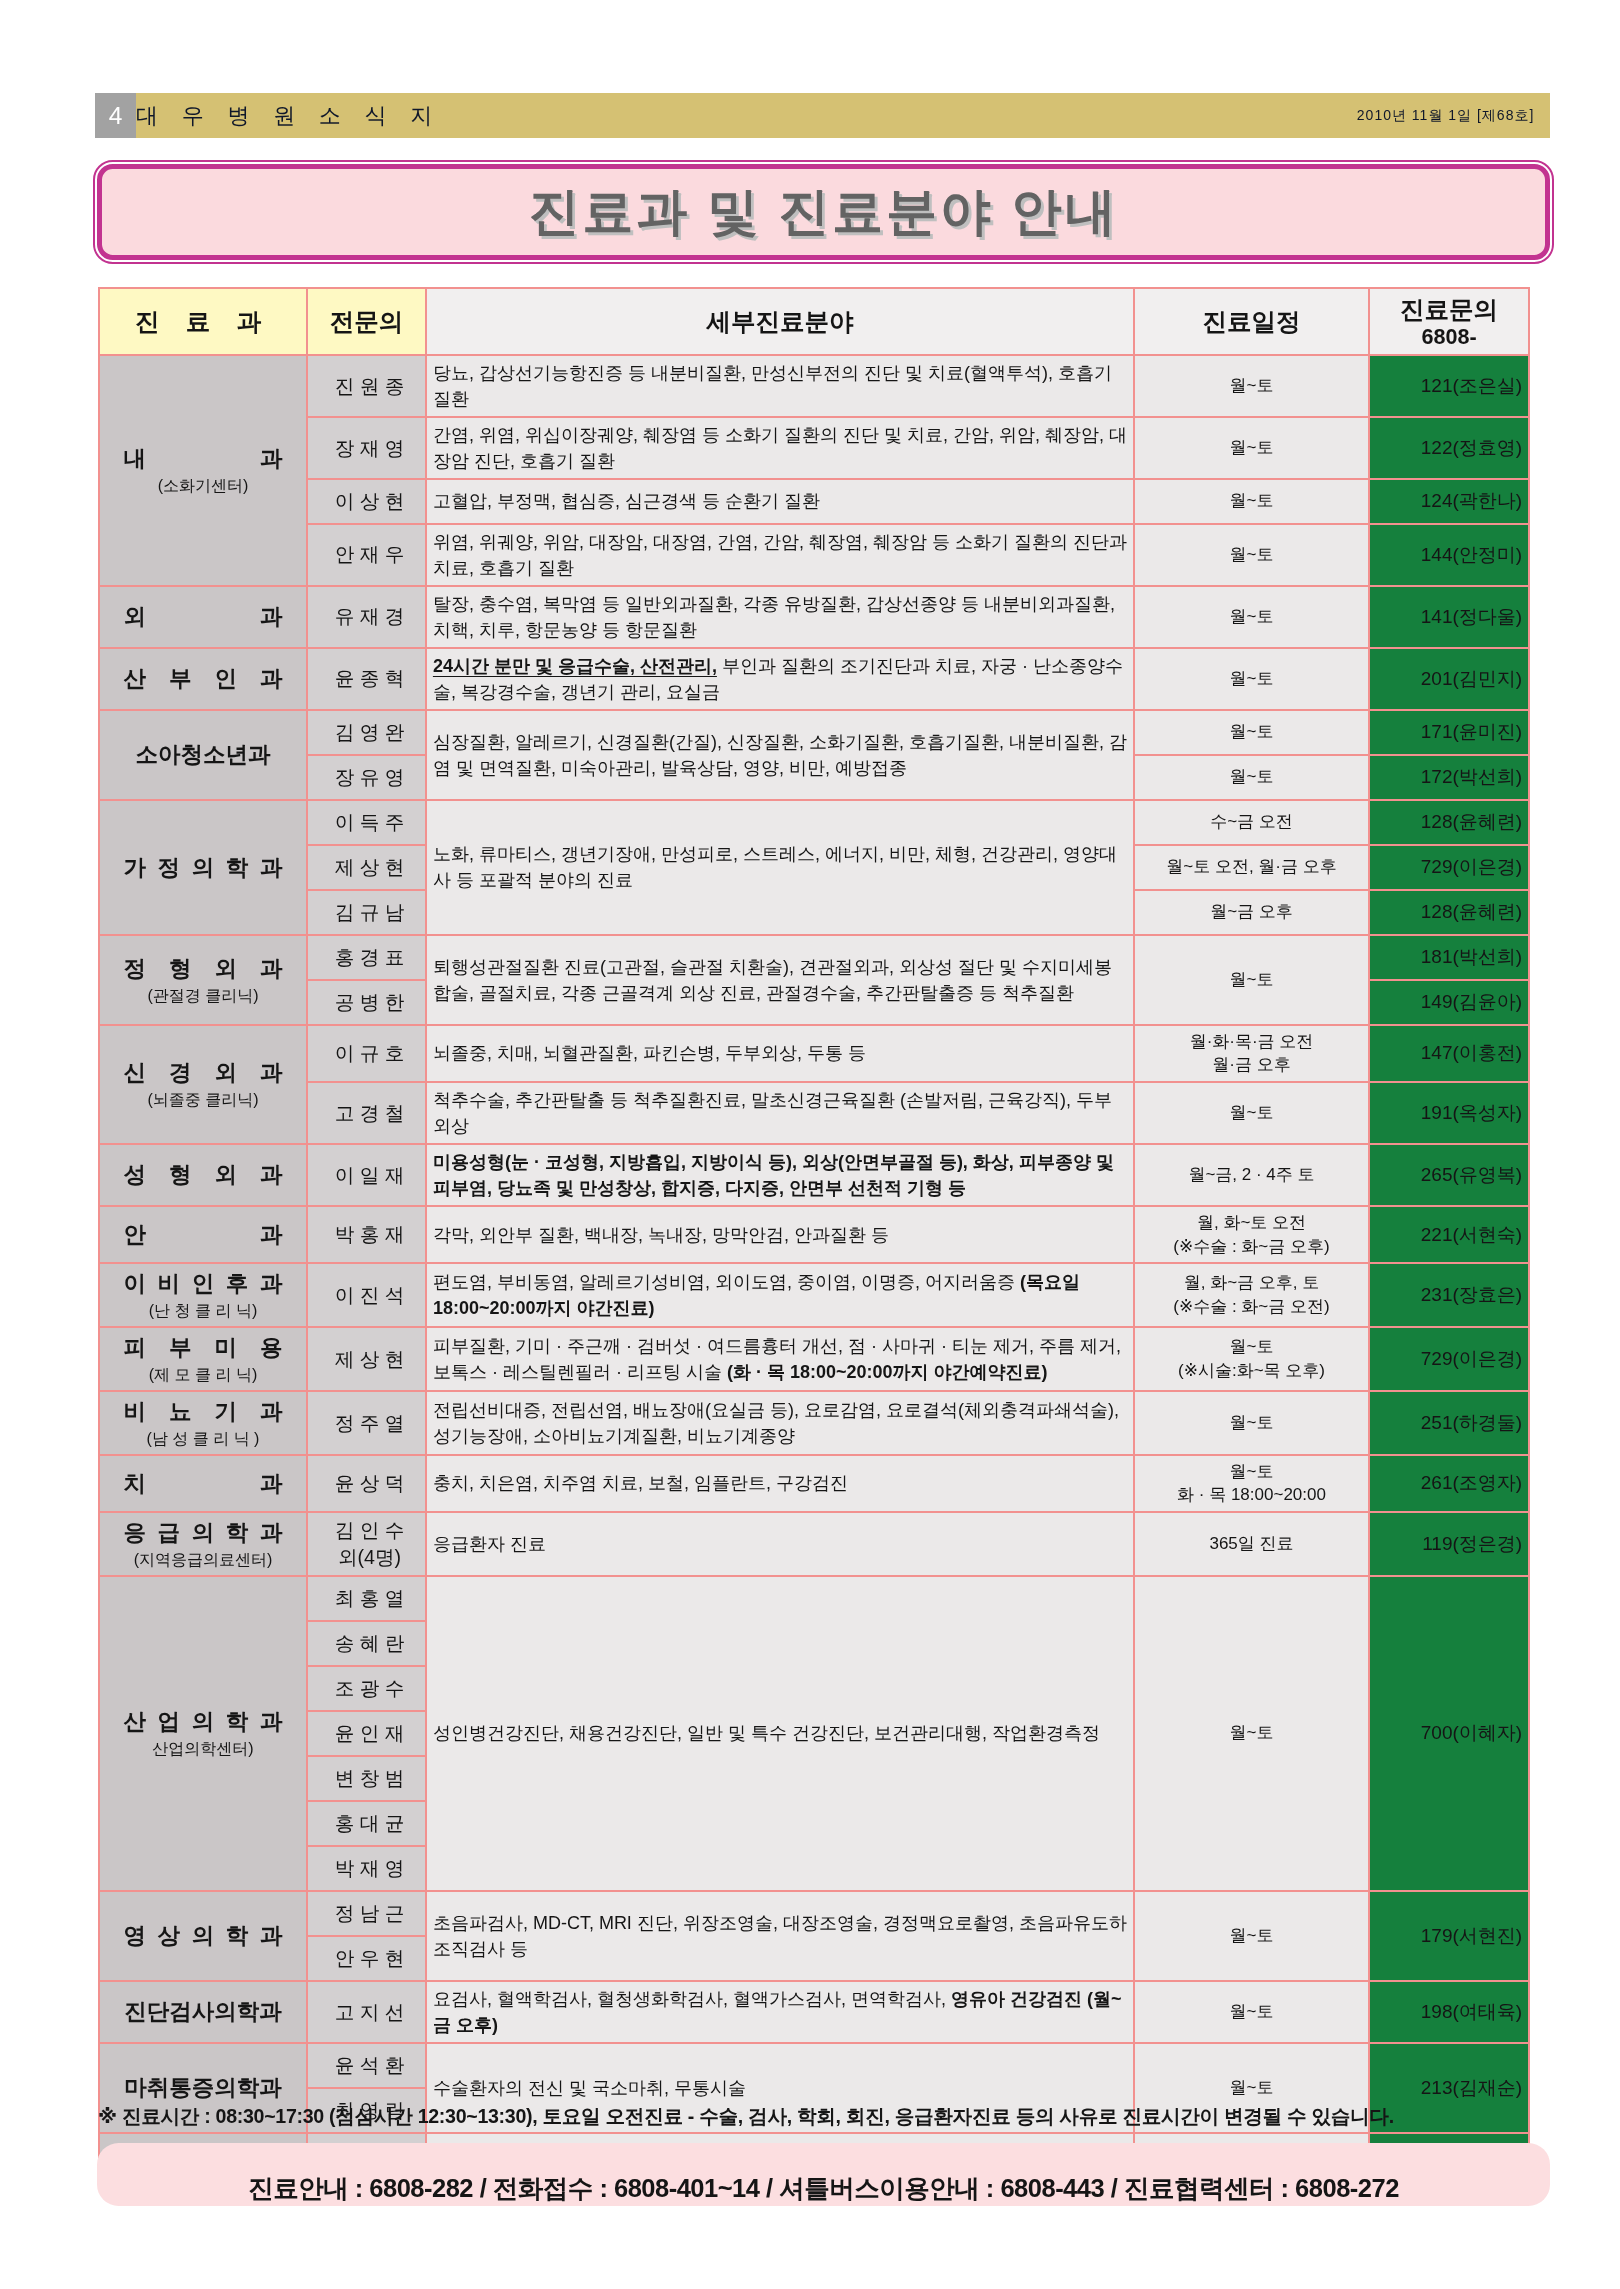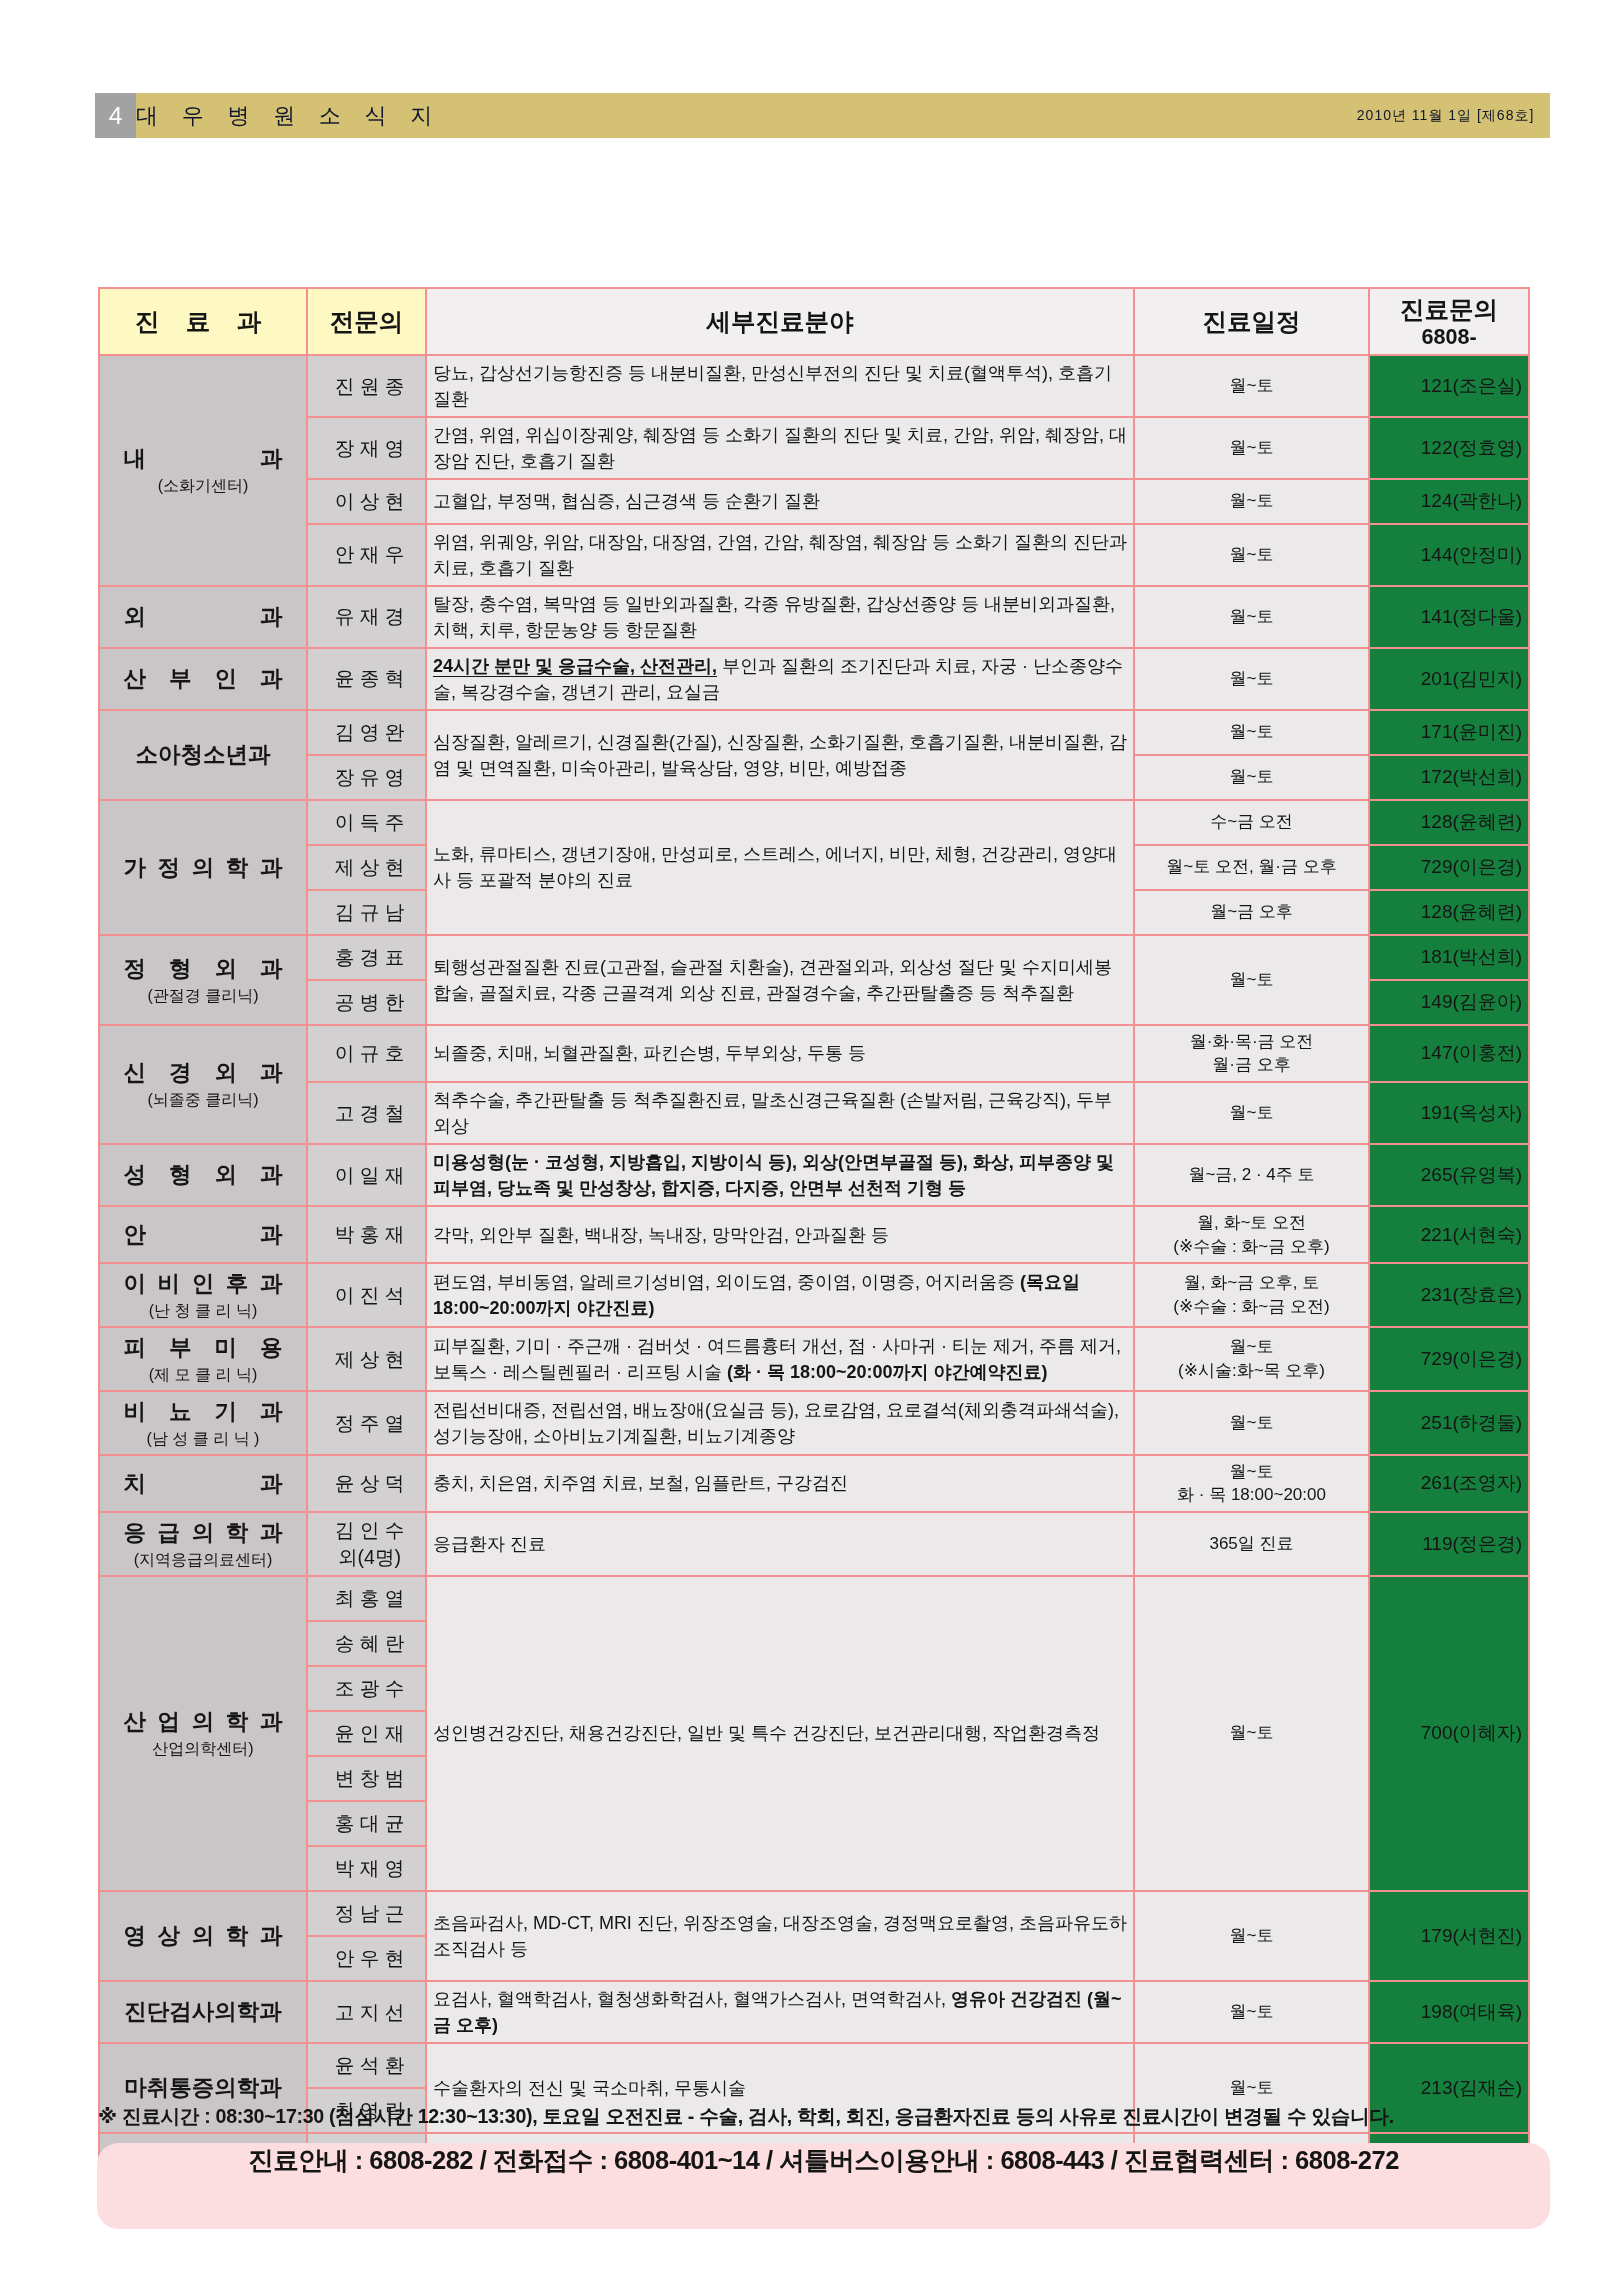--- a/index.html
+++ b/index.html
@@ -58,42 +58,45 @@
   .c-sched { background:#ebe9e9; font-size:17px; text-align:center; line-height:1.4; padding:5.9px 3.9px; }
   .c-contact { background:#15803d; font-size:19px; text-align:right; padding:5.9px 2px; }
   tr.docrow td.c-doc { height:45px;padding-left:12px; }
 
   
   .footnote {
     position:absolute; left:98px; top:2103px; width:1441px;
     font-size:19.6px; font-weight:bold; letter-spacing:-0.3px;
   }
   .contactbar {
-    position:absolute; left:97px; top:2143px; width:1453px; height:86px;
+    position:absolute; left:97px; top:2143px; width:1453px; height:63px;
     background:#fcdee0; border-radius:21.6px;
-    display:flex; align-items:flex-start; justify-content:center;
+    display:flex; align-items:flex-end; justify-content:center;
     font-size:25.5px; font-weight:bold; letter-spacing:-0.5px;
   }
   .publisher {
     position:absolute; left:95px; top:2227px; width:1455px;
     border-top:5.9px double #8f8f8f; border-bottom:2px solid #8f8f8f;
     padding:8.8px 2px 7.8px 2px; font-size:19px; letter-spacing:-0.3px;
   }
 </style>
 </head>
 <body>
 
 <div class="page">
 
   <div class="topbar">
     <div class="pagebox">4</div>
     <div class="bar-title">대 우 병 원 소 식 지</div>
     <div class="bar-issue">2010년 11월 1일 [제68호]</div>
   </div>
 
+  <div class="titlebox">
+    <h1>진료과 및 진료분야 안내</h1>
+  </div>
 
   <table class="depts">
     <colgroup>
       <col style="width:208px">
         <col style="width:119px">
         <col style="width:708px">
         <col style="width:235px">
         <col style="width:160px">
     </colgroup>
     <thead>

